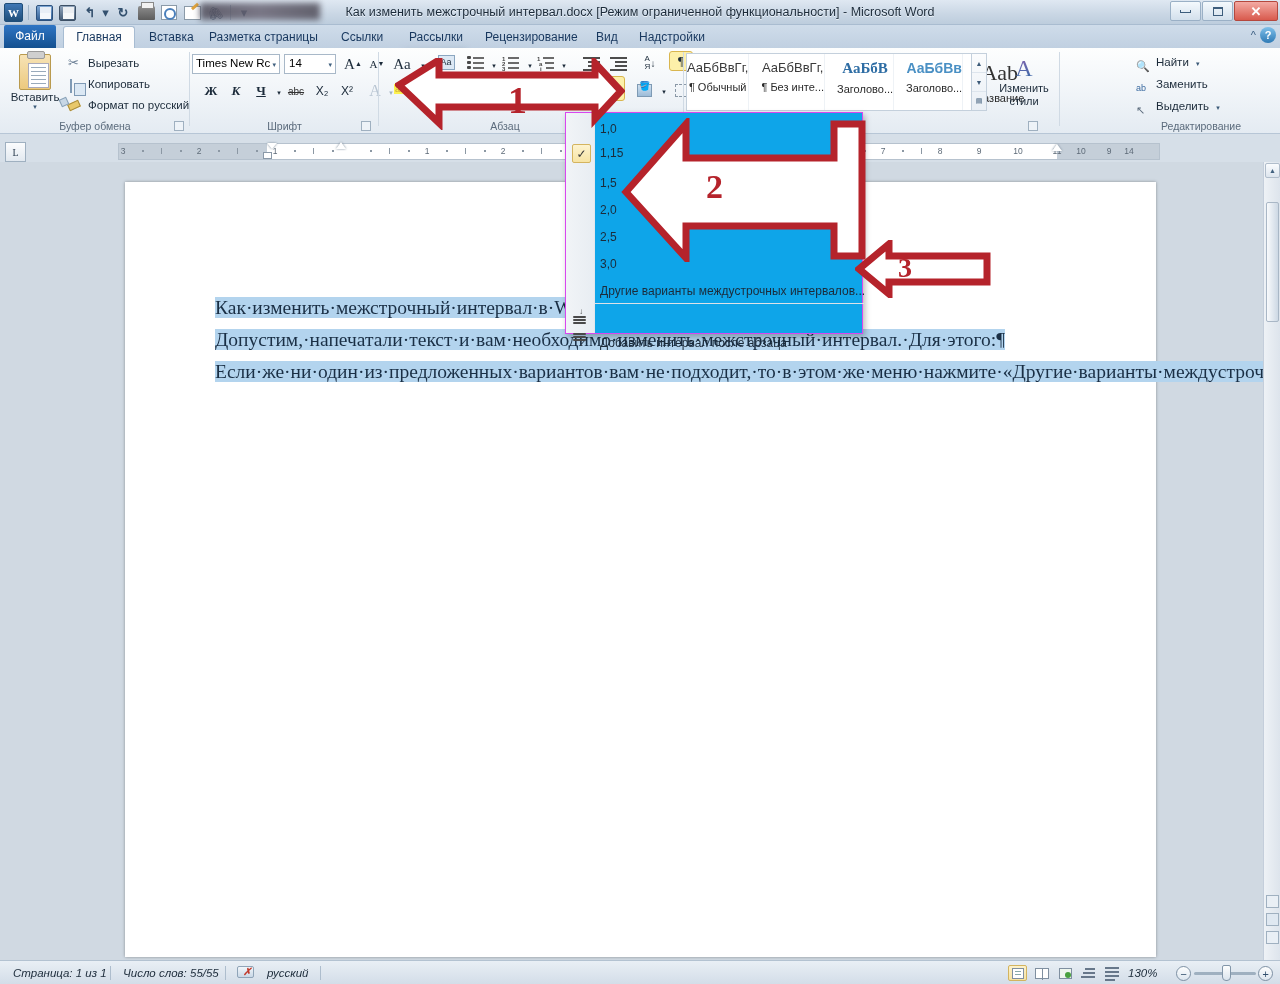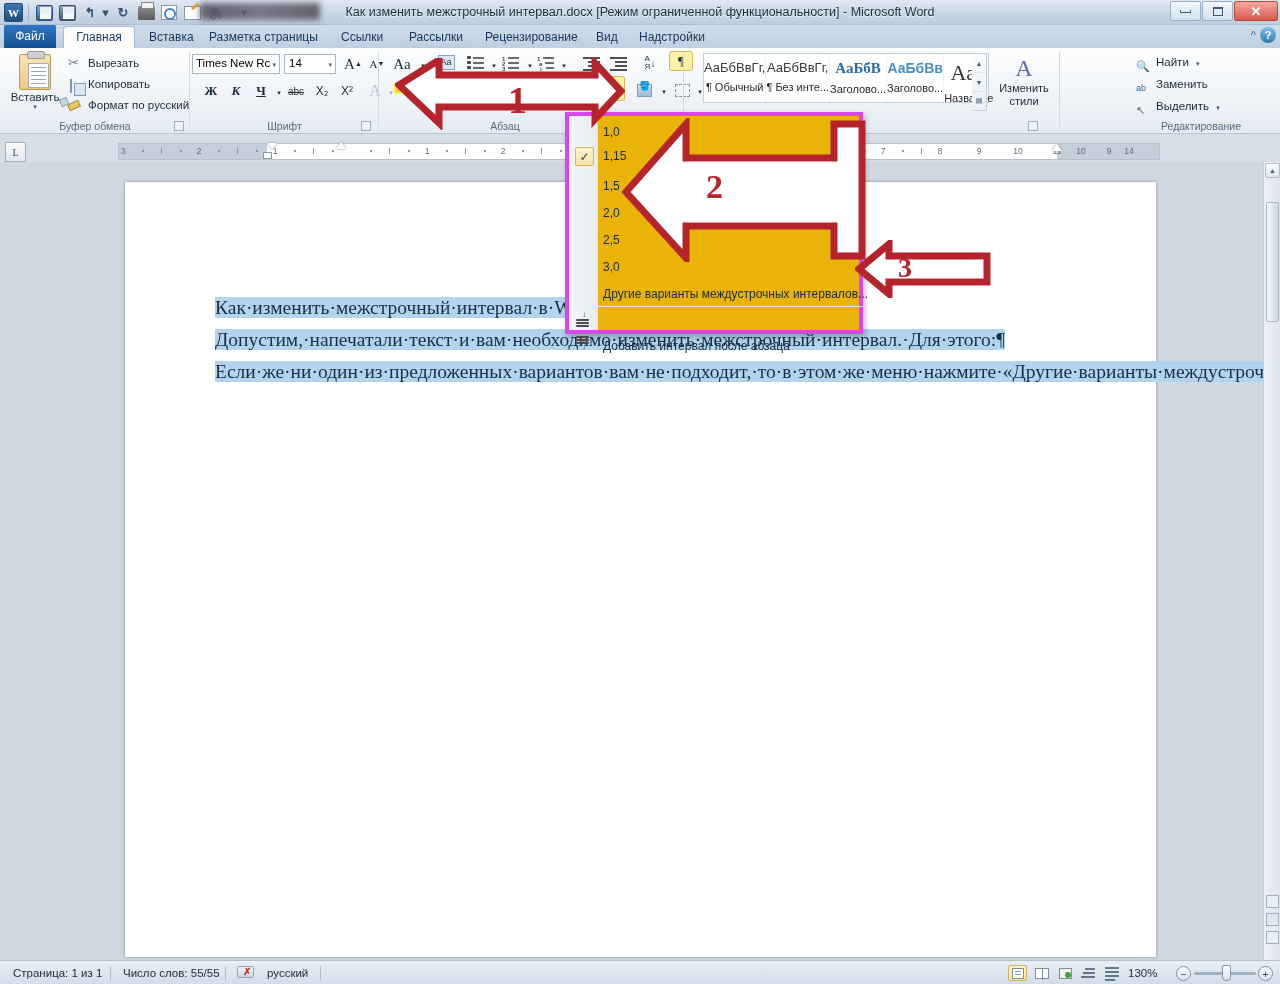--- a/index.html
+++ b/index.html
@@ -137,21 +137,21 @@
   .listic b{ position:absolute; left:0; width:4px; height:3px; background:#4a4a4a; border-radius:1px;}
   .listic i{ position:absolute; left:6px; height:2px; background:#6b6b6b; width:11px;}
   .alignic{ position:relative; width:17px; height:13px;}
   .alignic i{ position:absolute; left:0; height:2px; background:#4d4d4d;}
   .spacing-ic{ position:relative; width:20px; height:15px;}
   .spacing-ic i{ position:absolute; right:0; height:2px; background:#4d4d4d; width:13px;}
   .spacing-ic s{ position:absolute; left:2px; top:0; width:1px; height:15px; background:#3a3a3a;}
   .hl-yellow{ background:#fdf0a9; border:1px solid #d9b64f; border-radius:3px;}
 
   
-  .stylebox{ position:absolute; left:17px; top:5px; width:286px; height:50px; border:1px solid #c4d0dc; background:#fff; display:flex;}
+  .stylebox{ position:absolute; left:0; top:5px; width:286px; height:58px; border:1px solid #c4d0dc; background:#fff; display:flex;gap:12px;}
   .style-item{ width:71px; text-align:center; padding-top:6px; border-right:1px solid #eef2f6;}
   .style-pv{ font-size:13px; color:#3a3a3a; font-family:"Liberation Sans",sans-serif; white-space:nowrap; overflow:hidden;}
   .style-pv.h1{ font-weight:bold; font-size:15px; color:#2e6da4; font-family:"Liberation Serif",serif;}
   .style-pv.h2{ font-weight:bold; font-size:14px; color:#4a90c4;}
   .style-pv.nm{ font-family:"Liberation Serif",serif; font-size:22px; color:#333; font-weight:normal;}
   .style-nm{ font-size:11px; color:#2a2a2a; margin-top:6px; white-space:nowrap; overflow:hidden;}
   .galscroll{ position:absolute; left:286px; top:5px; width:15px; height:58px; border:1px solid #c4d0dc; border-left:0; background:linear-gradient(#fbfcfd,#e9eff5); display:flex; flex-direction:column;}
   .galscroll div{ flex:1; display:flex; align-items:center; justify-content:center; font-size:7px; color:#3c5a78; border-bottom:1px solid #dde5ed;}
   .chstyles{ position:absolute; left:308px; top:6px; width:60px; text-align:center;}
   .chstyles .aa{ font-family:"Liberation Serif",serif; font-size:24px; background:linear-gradient(#8f63b0,#2f6ca8); -webkit-background-clip:text; background-clip:text; color:transparent; line-height:28px;}
@@ -211,21 +211,21 @@
   .scroll-thumb{ position:absolute; left:2px; top:40px; width:13px; height:120px;
     background:linear-gradient(90deg,#f8fafc,#cdd8e4); border:1px solid #a9b7c6; border-radius:2px;}
   .sbbtn{ position:absolute; left:1px; width:15px; height:15px; font-size:7px; color:#42617f;
     display:flex;align-items:center;justify-content:center;
     background:linear-gradient(#fafcfe,#dde5ee); border:1px solid #b0bdcb; border-radius:2px;}
   .browse-obj{ position:absolute; left:2px; width:13px; height:13px; background:#e9eff5; border:1px solid #9fb0c0;}
 
   
   .menu{
     position:absolute; left:565px; top:112px; width:298px; height:222px;
-    background:#eab308; border:4px solid #d946ef;
+    background:#0ea5e9; border:1px solid #d946ef;
     box-shadow:2px 3px 6px rgba(0,0,0,.28);
     z-index:40;
   }
   .menu-gutter{ position:absolute; left:0; top:0; width:29px; height:100%;
     background:linear-gradient(90deg,#f1f4f7,#e8edf2); border-right:1px solid #e2e7ec;}
   .mi{
     position:absolute; left:29px; width:269px; height:24px; line-height:24px;
     padding-left:5px; font-size:12px; color:#1c2b3a; white-space:nowrap;
   }
   .checkbox{
@@ -241,21 +241,21 @@
   .arrow-svg{ position:absolute; z-index:60; pointer-events:none; }
   .anum{
     position:absolute; z-index:61; color:#b5232b;
     font-family:"Liberation Serif", serif; font-weight:bold;
   }
 
   
   .status{
     position:absolute; left:0; bottom:0; width:1280px; height:24px;
     background:linear-gradient(#e9eff5,#d3dde8);
-    border-top:1px solid #b3c2d1; font-size:11.5px; color:#1c2b3a;
+    border-top:1px solid #b3c2d1; font-size:11.5px; color:#1c2b3a;font-style:italic;
   }
   .st-item{ position:absolute; top:0; height:24px; line-height:24px; padding:0 9px;}
   .st-sep{ position:absolute; top:5px; width:1px; height:14px; background:#adbdcd;}
   .view-btn{ position:absolute; top:4px; width:19px; height:16px; display:flex; align-items:center; justify-content:center;}
   .view-btn.sel{ background:linear-gradient(#fdf2cb,#f6e3a2); border:1px solid #d3b45f; border-radius:2px;}
   .zoom-track{ position:absolute; top:11px; height:3px; background:#9fb0c0; border-radius:2px;}
   .zcirc{ position:absolute; top:5px; width:15px;height:15px;border:1px solid #7e91a4;border-radius:50%;
     background:linear-gradient(#fdfefe,#dde6ef); font-size:11px; color:#33506e; display:flex;align-items:center;justify-content:center;}
   .zthumb{ position:absolute; top:4px; width:9px; height:16px;
     background:linear-gradient(#fdfefe,#dbe4ed); border:1px solid #8296a9; border-radius:2px 2px 4px 4px;}

